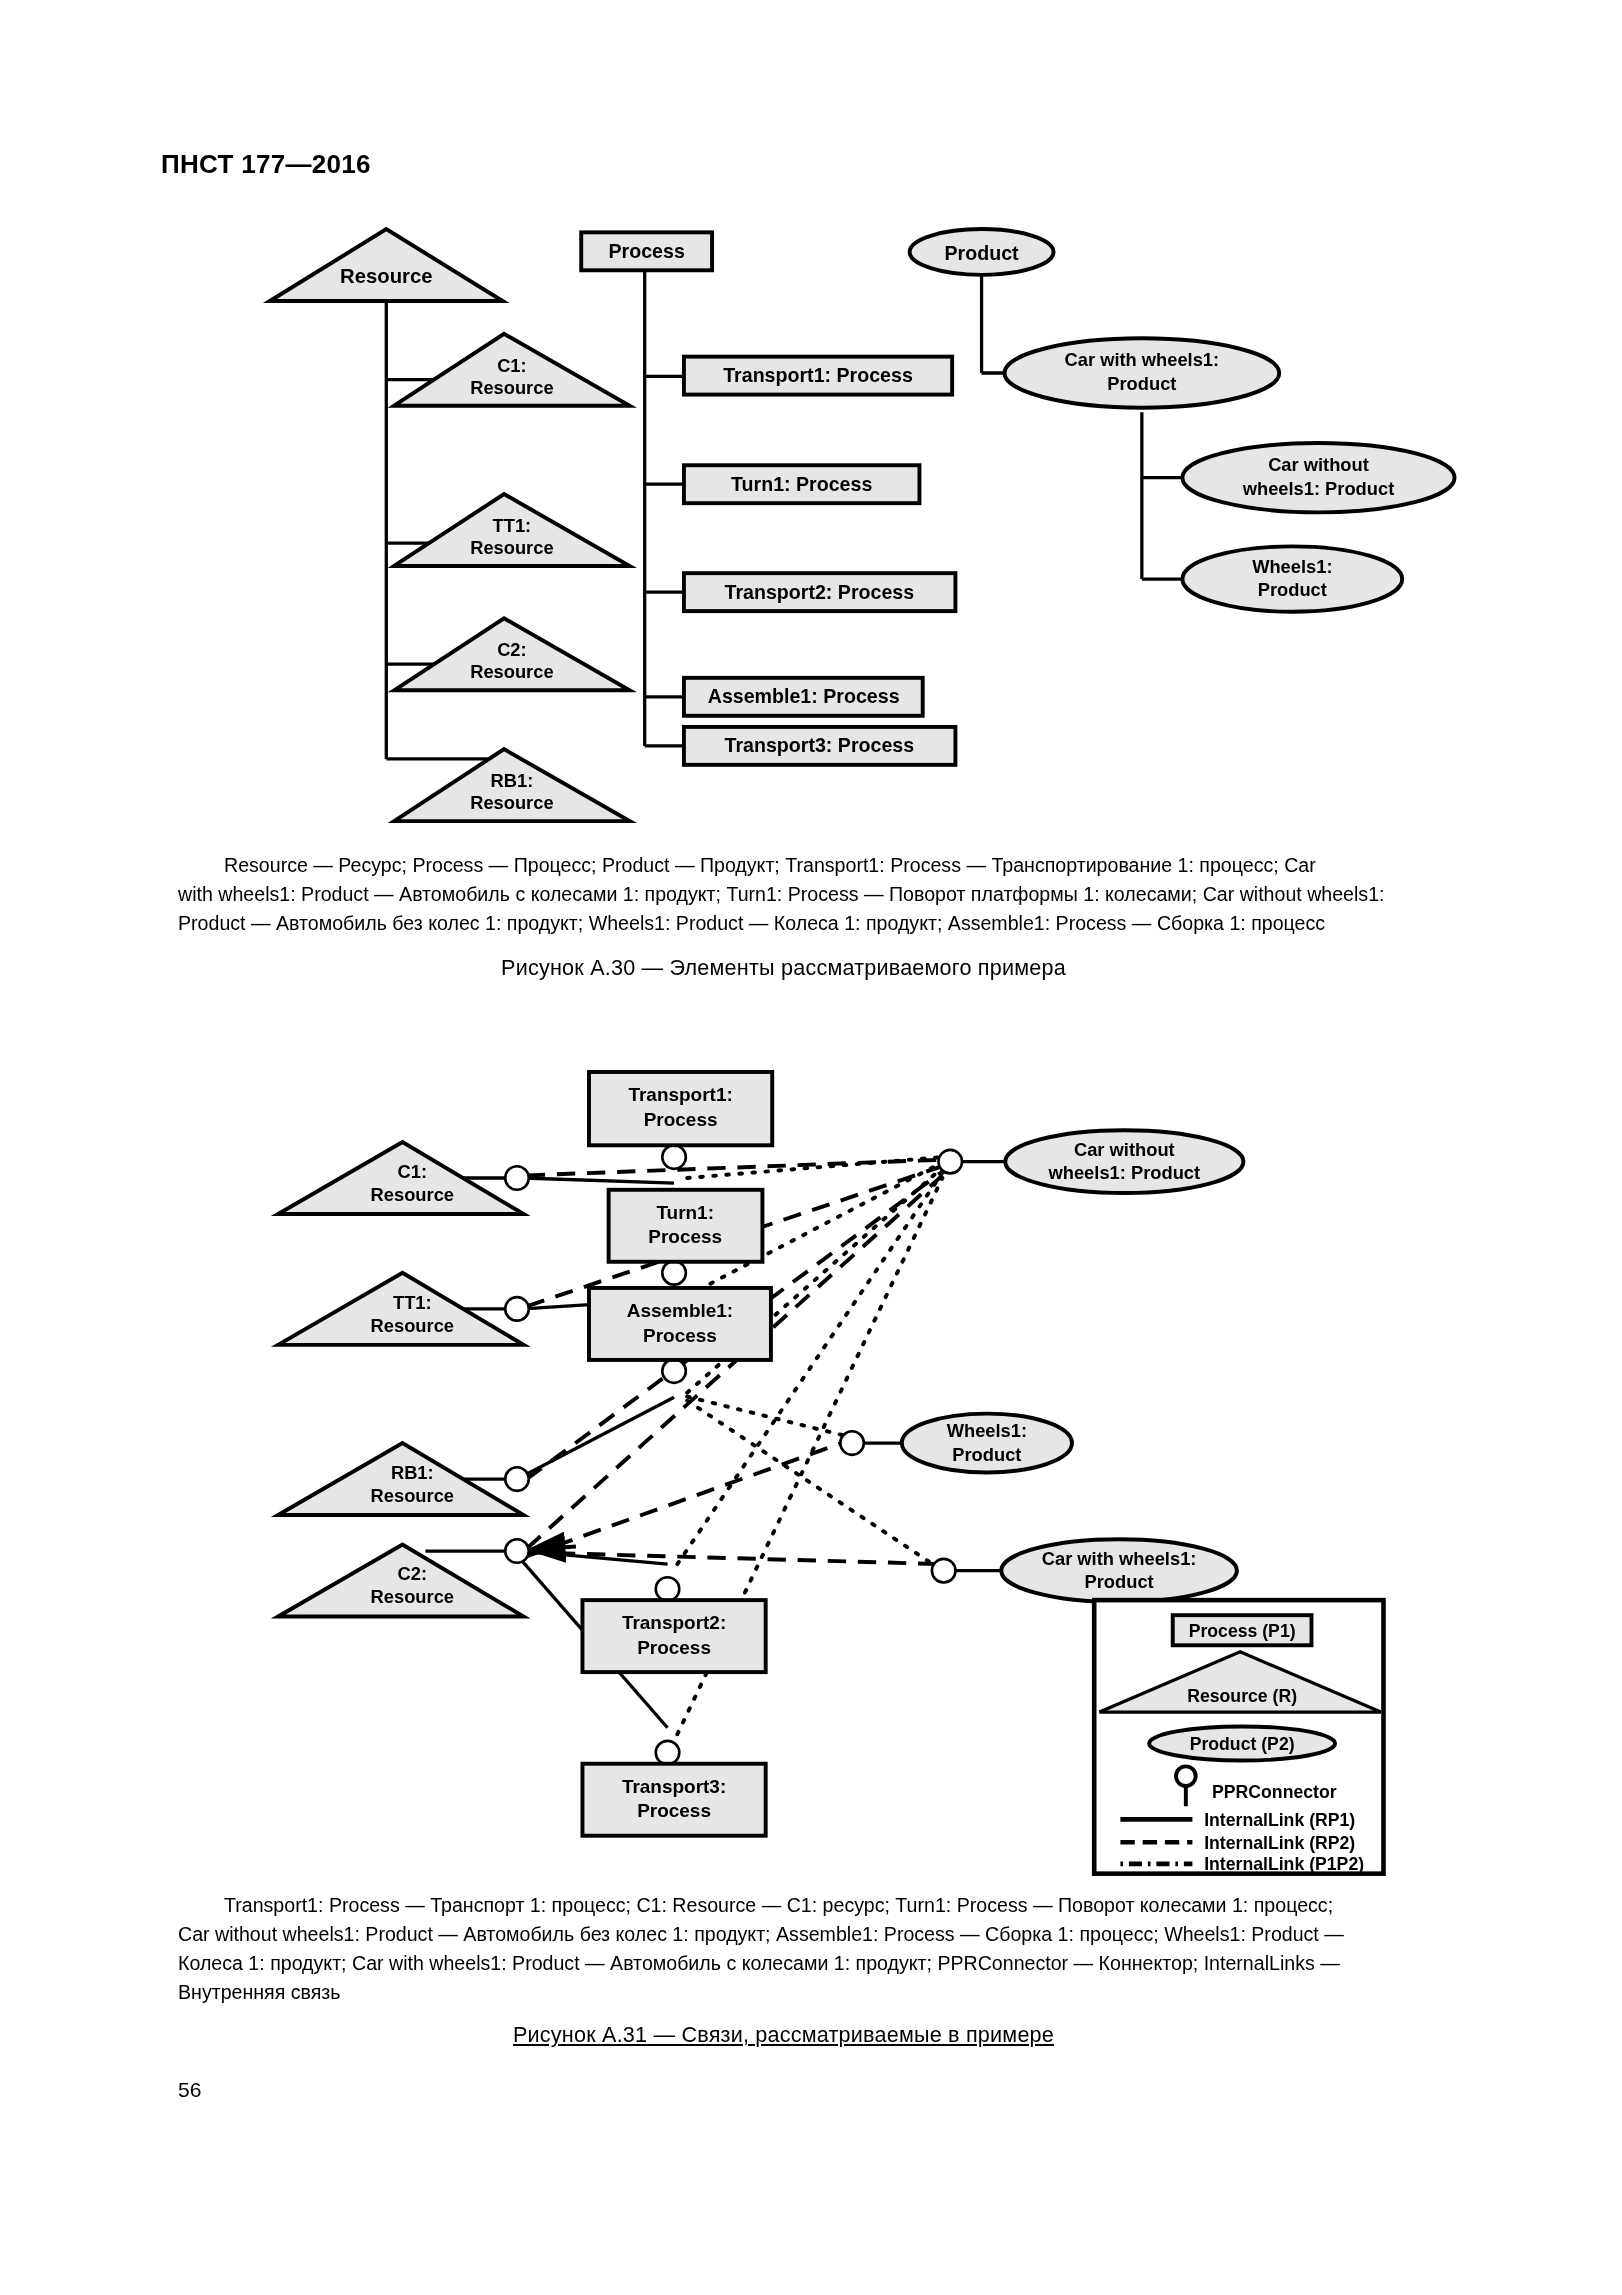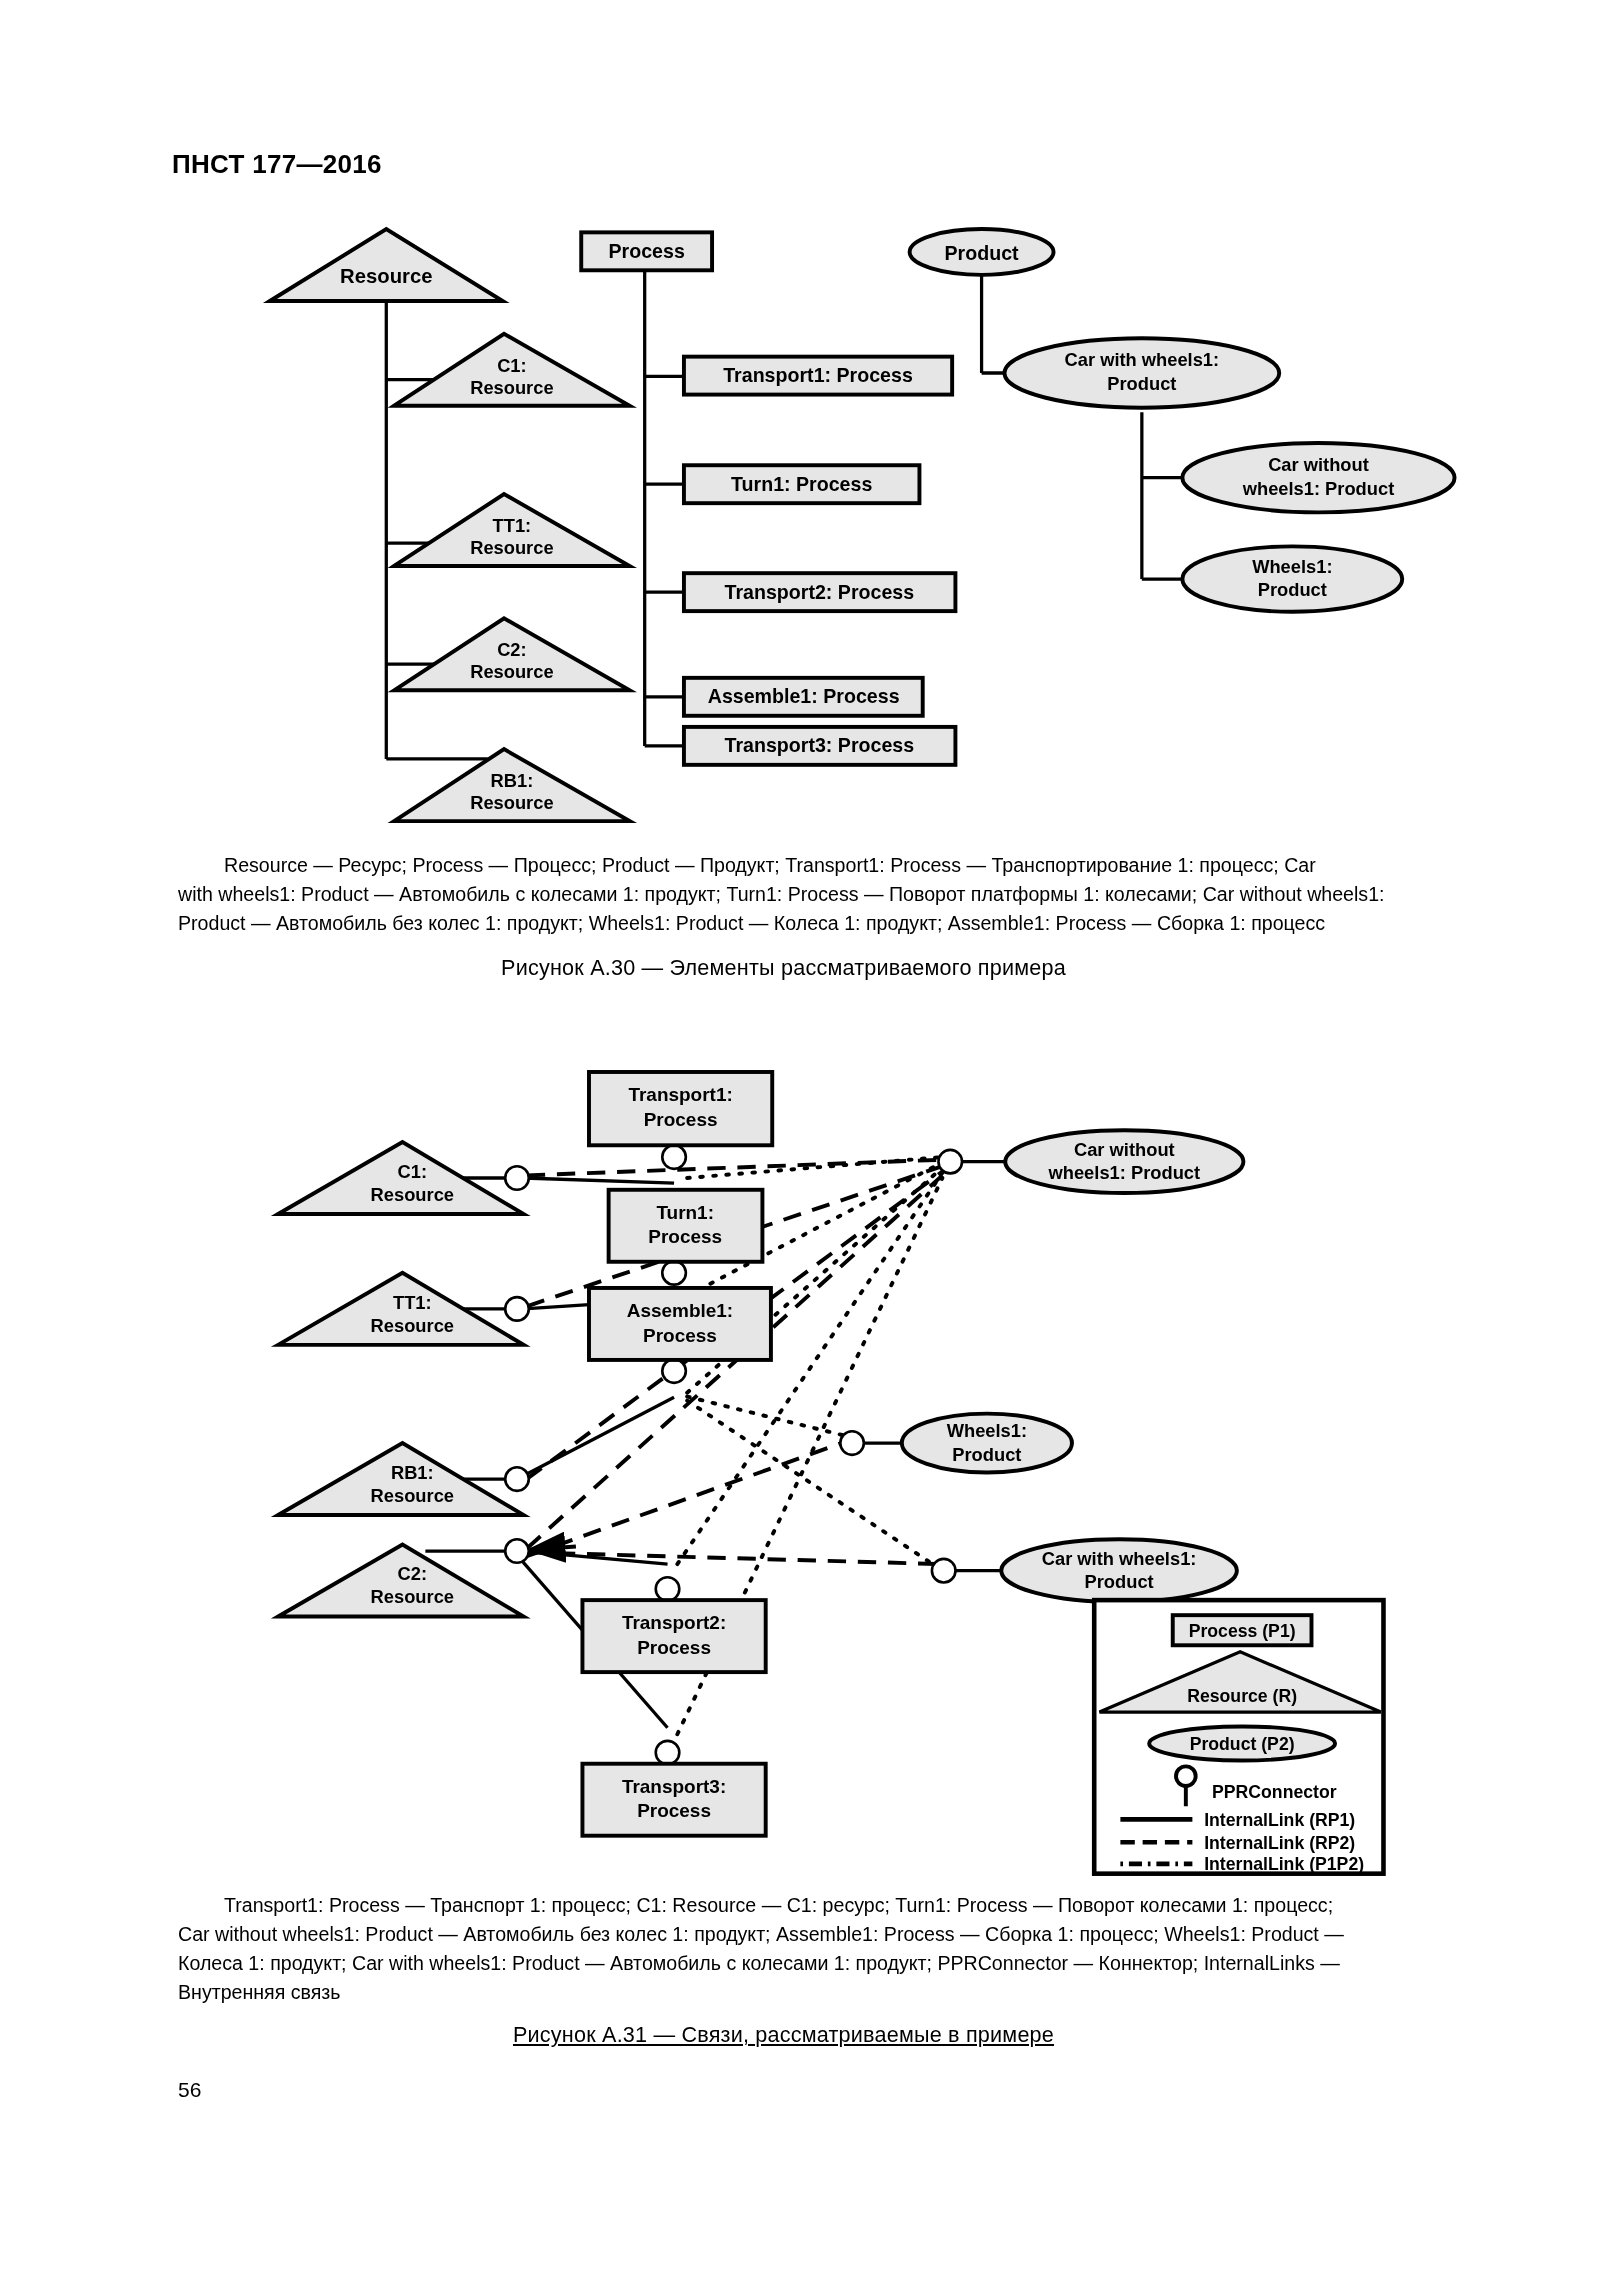--- a/index.html
+++ b/index.html
@@ -14,21 +14,21 @@
     font-family: "Liberation Sans", sans-serif;
     color: #000000;
     overflow: hidden;
   }
   .page {
     position: absolute;
     inset: 0;
   }
   .std-header {
     position: absolute;
-    left: 172px;
+    left: 161px;
     top: 149px;
     font-size: 26px;
     font-weight: bold;
     letter-spacing: 0.3px;
   }
   .page-number {
     position: absolute;
     left: 178px;
     top: 2078px;
     font-size: 21px;

